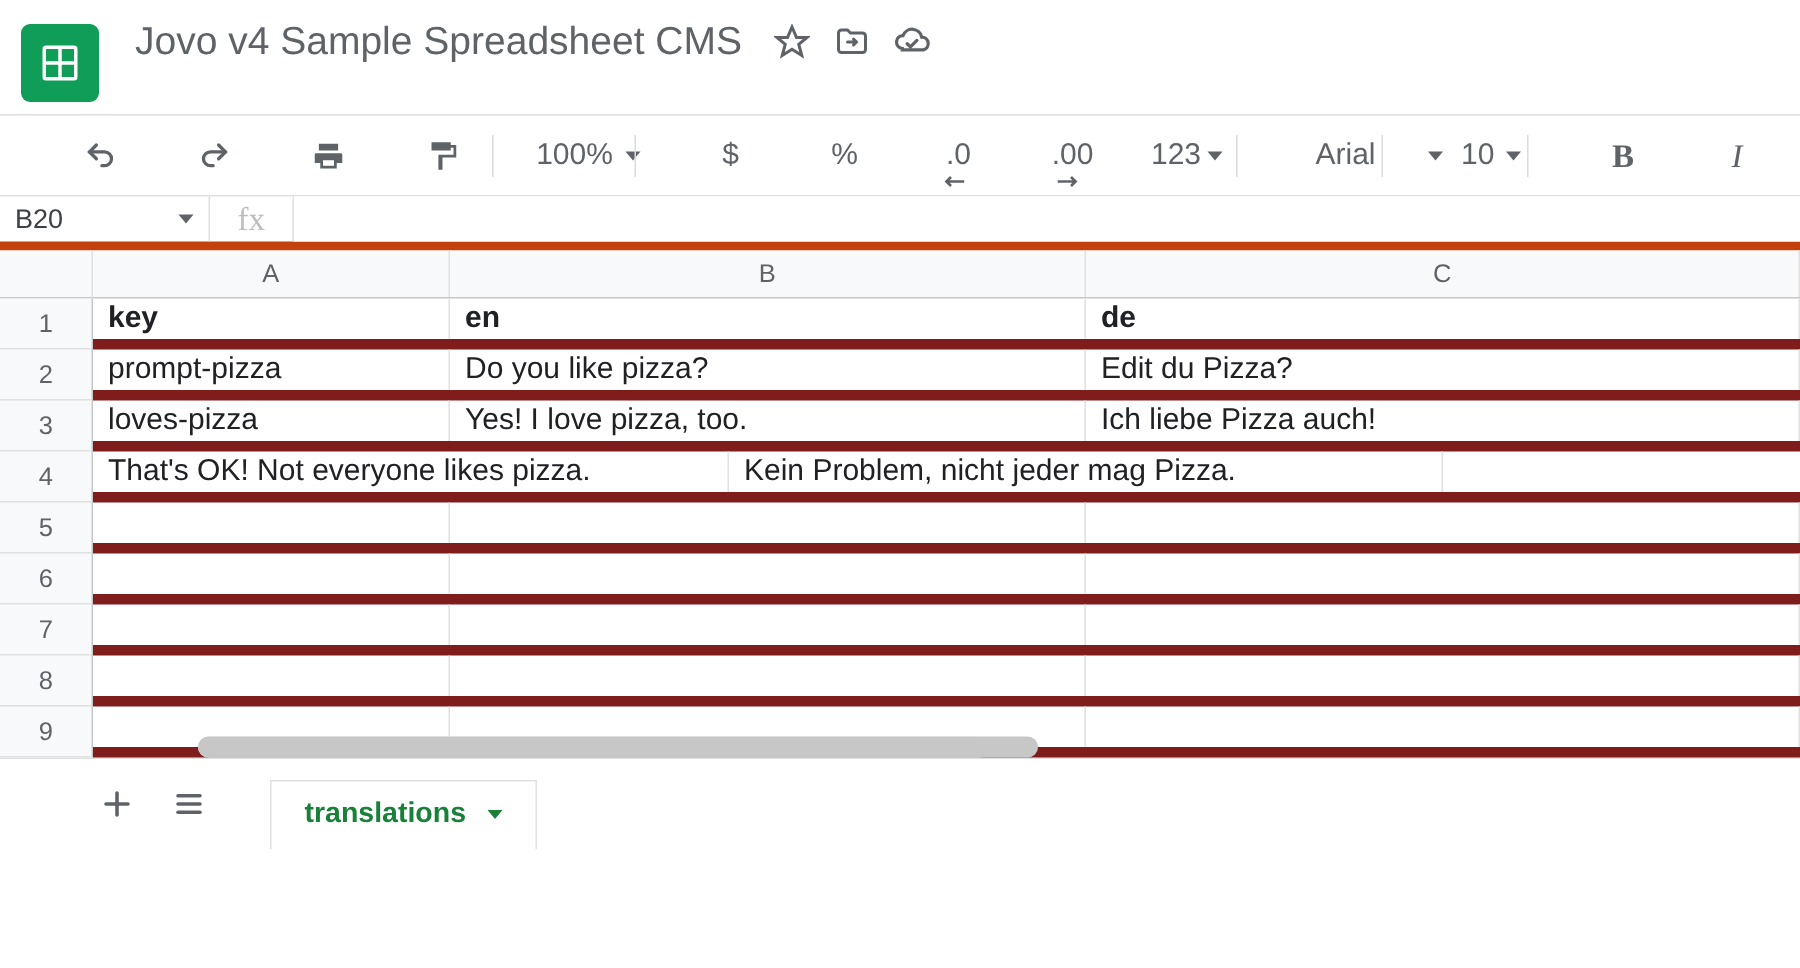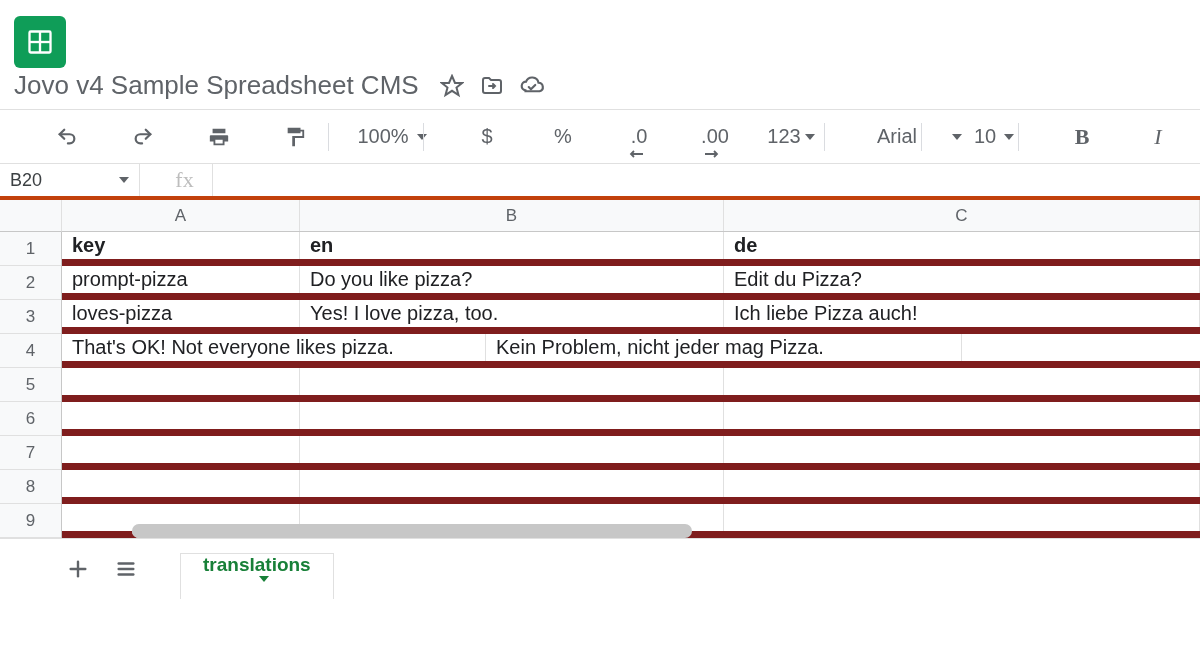--- a/index.html
+++ b/index.html
@@ -10,21 +10,20 @@
     color: #3c4043;
     width: 1200px;
     height: 645px;
     overflow: hidden;
   }
   
   .titlebar {
     display: flex;
     align-items: flex-start;
     padding: 10px 14px 0 14px;
-    flex-direction: column;
   }
   .app-icon {
     width: 52px; height: 52px;
     background: #0f9d58;
     border-radius: 6px;
     display: flex; align-items: center; justify-content: center;
     margin-right: 24px;
     margin-top: 6px;
     flex: 0 0 auto;
   }
@@ -104,23 +103,22 @@
     position: relative;
   }
   .textcolor-under {
     position: absolute; bottom: -3px; left: 0; right: 0;
     height: 4px; background: #000;
   }
   
   .namebar {
     display: flex; align-items: flex-end;
     height: 36px;
-    border-bottom: 4px solid #c2410c;
+    border-bottom: 6px solid #c2410c;
     font-size: 18px;
-    gap: 17px;
   }
   .namebox {
     width: 140px;
     display: flex; align-items: center; justify-content: space-between;
     padding: 0 10px;
     border-right: 1px solid #e0e0e0;
     height: 100%;
     color: #3c4043;
   }
   .fx {
@@ -214,21 +212,20 @@
     border-left: 1px solid #e0e0e0;
     border-right: 1px solid #e0e0e0;
     border-radius: 0;
     color: #188038;
     font-weight: 600;
     font-size: 19px;
     position: relative;
     bottom: -7px;
     background: #fff;
     cursor: pointer;
-    flex-direction: column;
   }
   .sheet-tab .dd-arrow { border-top-color: #188038; margin-left: 14px; }
   .grid-area { position: relative; flex: 1; display: flex; flex-direction: column; }
   .grid-body { display: flex; flex: 1; }
   
   .colA { width: 238px; }
   .colB { width: 424px; }
   .colC { width: 476px; }
 </style>
 </head>

